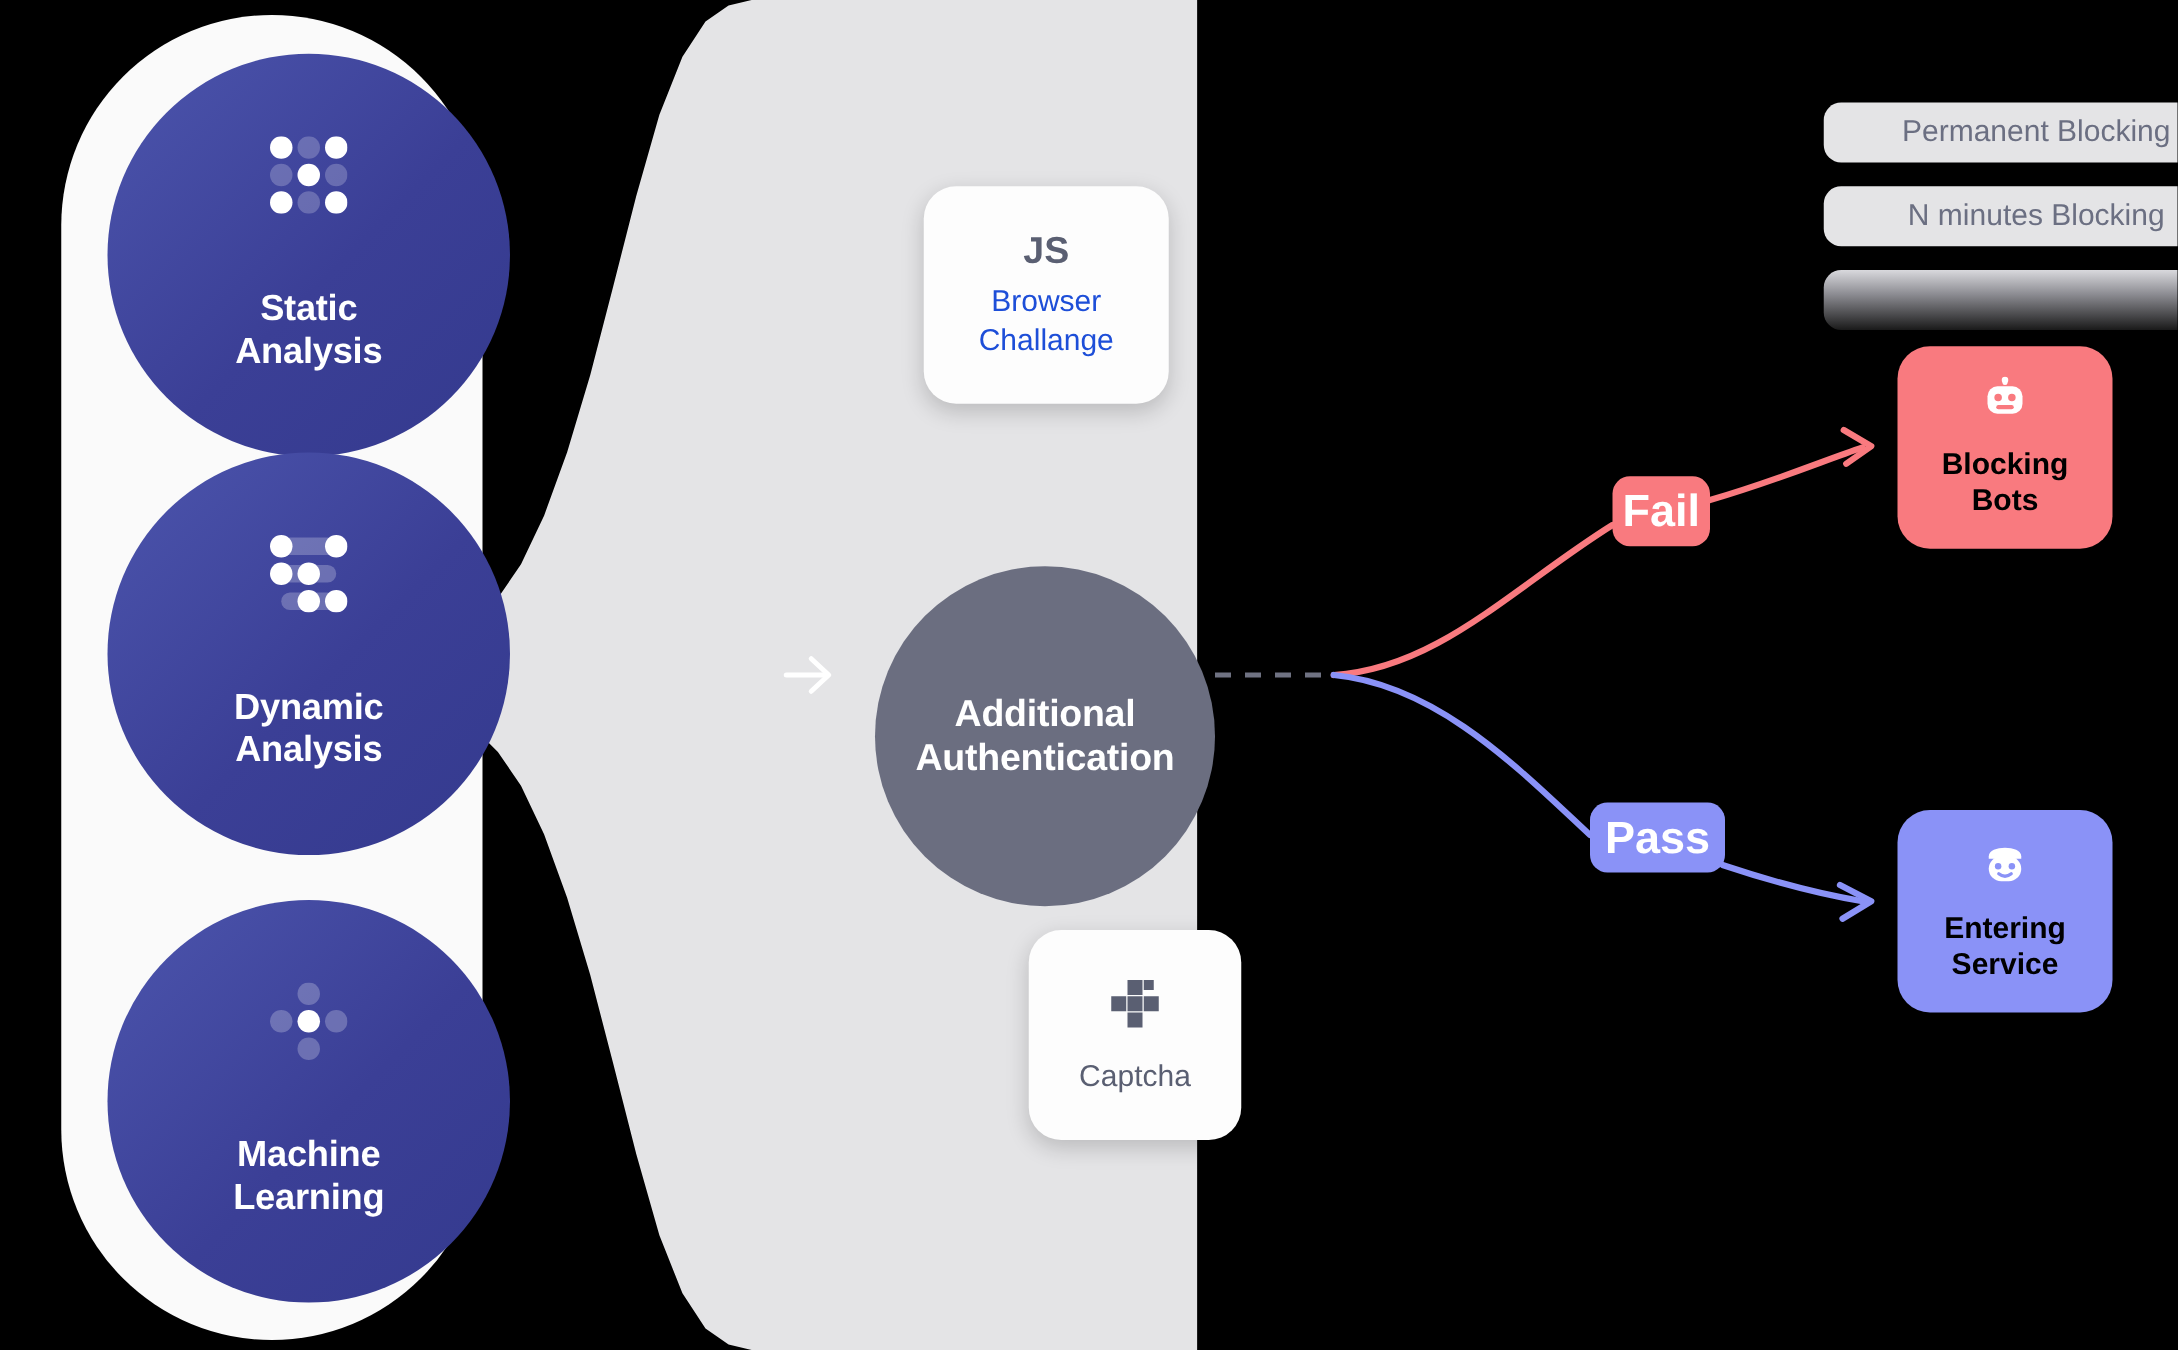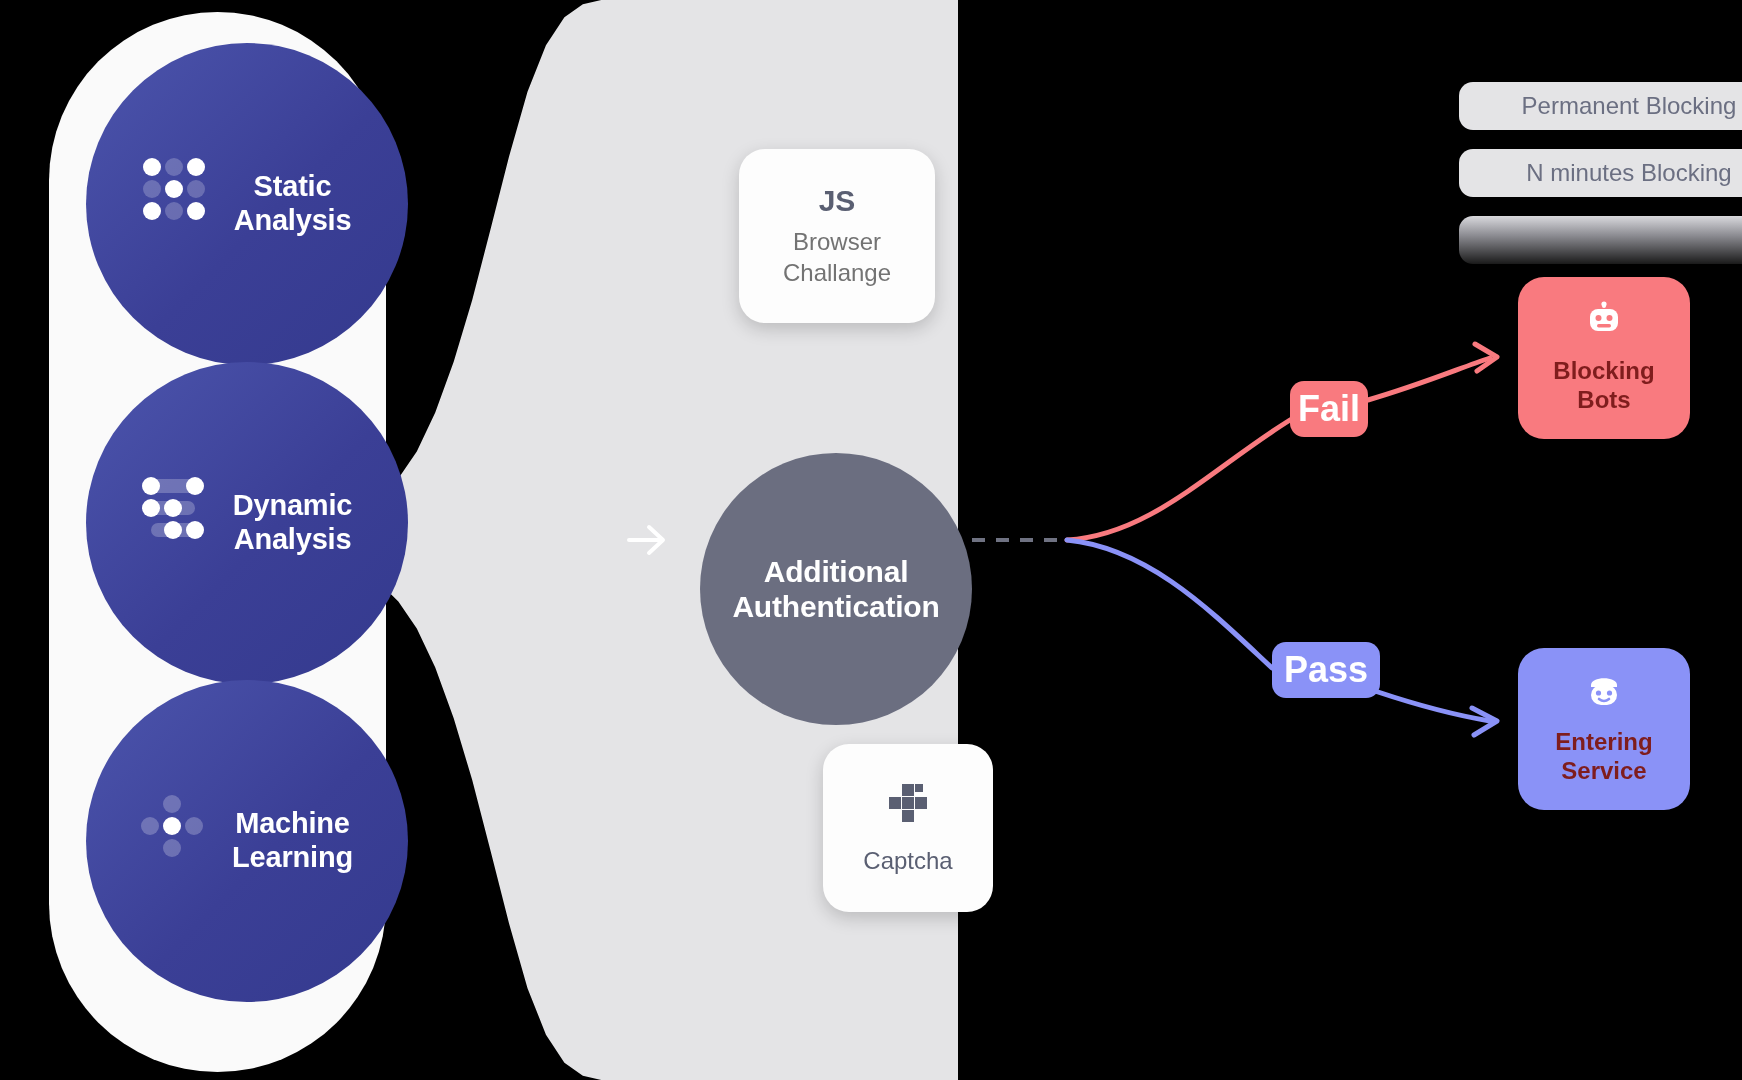--- a/index.html
+++ b/index.html
@@ -7,27 +7,27 @@
   #stage{position:relative;width:1742px;height:1080px;background:#000;}
 
   
   .left-pill{
     position:absolute;left:49px;top:12px;width:337px;height:1060px;
     background:#fafafa;border-radius:180px;
   }
   .analysis-circle{
     position:absolute;width:322px;height:322px;border-radius:50%;
     background:linear-gradient(135deg,#4c55ad 0%,#3b3f96 55%,#343a8e 100%);
-    display:flex;flex-direction:row;align-items:center;justify-content:center;
+    display:flex;flex-direction:column;align-items:center;justify-content:center;
     box-sizing:border-box;
     gap:29px;
   }
   .ac-0{left:37px;top:31px;}
   .ac-1{left:37px;top:350px;}
-  .ac-2{left:37px;top:668px;}
+  .ac-2{left:37px;top:708px;}
   .ac-label{
     color:#fff;font-size:29px;font-weight:700;line-height:1.17;text-align:center;
     letter-spacing:-0.2px;
   }
   .ac-icon{margin-bottom:26px;}
 
   
   .funnel{
     position:absolute;left:343px;top:0px;width:615px;height:1080px;
     background:#e4e4e6;
@@ -46,21 +46,21 @@
   
   .white-card{
     position:absolute;background:#fdfdfd;border-radius:26px;
     box-shadow:0 6px 18px rgba(0,0,0,0.18);
     display:flex;flex-direction:column;align-items:center;justify-content:center;
     box-sizing:border-box;
   }
   .card-js{left:739px;top:149px;width:196px;height:174px;padding:12px 10px;}
   .card-captcha{left:823px;top:744px;width:170px;height:168px;padding:12px 22px;}
   .js-title{color:#5a5f72;font-size:30px;font-weight:700;line-height:1.1;margin-bottom:10px;}
-  .js-sub{color:#737373;font-size:24px;font-weight:500;line-height:1.28;text-align:center;}
+  .js-sub{color:#1d4ed8;font-size:24px;font-weight:500;line-height:1.28;text-align:center;}
   .captcha-label{color:#5a5f72;font-size:24px;font-weight:500;margin-top:18px;}
 
   .auth-circle{
     position:absolute;left:700px;top:453px;width:272px;height:272px;border-radius:50%;
     background:#6b6e80;
     display:flex;align-items:center;justify-content:center;
   }
   .auth-label{
     color:#fff;font-size:30px;font-weight:700;line-height:1.17;text-align:center;
     letter-spacing:-0.2px;
@@ -85,21 +85,21 @@
         background:linear-gradient(to bottom,#d9d9dd 0%,#8d8d93 40%,#1a1a1a 100%);}
 
   
   .outcome-card{
     position:absolute;width:172px;height:162px;border-radius:26px;
     display:flex;flex-direction:column;align-items:center;justify-content:center;
     box-sizing:border-box;
   }
   .oc-block{left:1518px;top:277px;background:#f97a7f;}
   .oc-enter{left:1518px;top:648px;background:#8a92f7;}
-  .oc-label{color:#7f1d1d;font-size:24px;font-weight:600;line-height:1.2;text-align:center;margin-top:14px;}
+  .oc-label{color:#000000;font-size:24px;font-weight:600;line-height:1.2;text-align:center;margin-top:14px;}
 
   
   .branch-chip{
     position:absolute;height:56px;border-radius:14px;
     display:flex;align-items:center;justify-content:center;
     color:#fff;font-size:36px;font-weight:600;padding:0 20px;box-sizing:border-box;
   }
   .chip-fail{left:1290px;top:381px;width:78px;background:#f97a7f;}
   .chip-pass{left:1272px;top:642px;width:108px;background:#8a92f7;}
 

